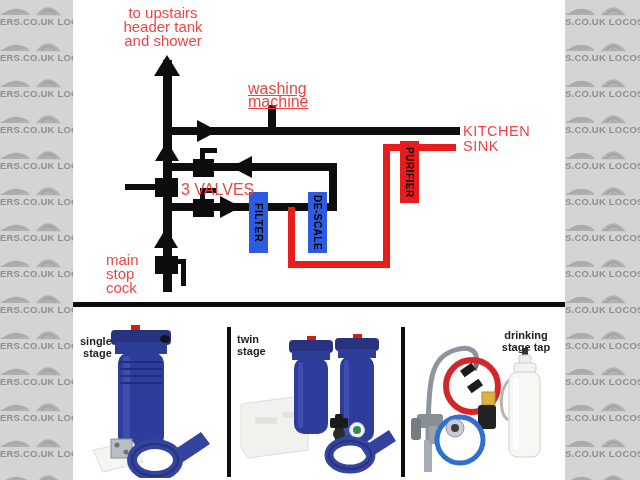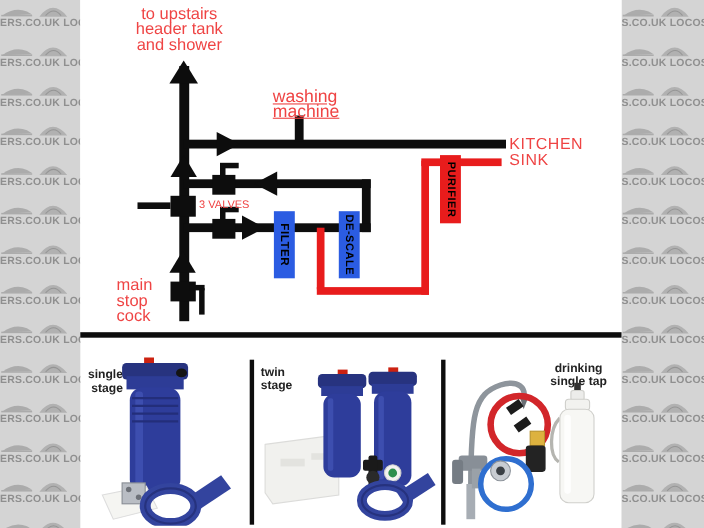--- a/index.html
+++ b/index.html
@@ -324,35 +324,35 @@
 <div class="vbox bluebox" style="left:308px;top:192px;width:19px;height:61px;font-size:10px;">DE-SCALE</div>
 <div class="vbox redbox" style="left:400px;top:141px;width:19px;height:62px;font-size:10px;">PURIFIER</div>
 
 <div class="lbl pre" style="left:93px;top:6px;width:140px;text-align:center;font-size:15px;line-height:14px;font-weight:500;">to upstairs
 header tank
 and shower</div>
 <div class="lbl pre" style="left:248px;top:83px;font-size:16px;line-height:12.5px;font-weight:500;text-decoration:underline;">washing
 machine</div>
 <div class="lbl pre" style="left:463px;top:124px;font-size:14.5px;line-height:15px;font-weight:500;letter-spacing:.5px;">KITCHEN
 SINK</div>
-<div class="lbl" style="left:181px;top:181px;font-size:10px;font-weight:500;">3 VALVES</div>
+<div class="lbl" style="left:181px;top:181px;font-size:16px;font-weight:500;">3 VALVES</div>
 <div class="lbl pre" style="left:106px;top:253px;width:48px;text-align:left;font-size:15px;line-height:13.8px;font-weight:500;">main
 stop
 cock</div>
 
 <div class="abs black" style="left:73px;top:302px;width:492px;height:5px;"></div>
 <div class="abs black" style="left:227px;top:327px;width:4px;height:150px;"></div>
 <div class="abs black" style="left:401px;top:327px;width:4px;height:150px;"></div>
 
 <div class="panel-label pre" style="left:80px;top:336px;text-align:right;">single
 stage</div>
 <div class="panel-label pre" style="left:237px;top:334px;">twin
 stage</div>
 <div class="panel-label pre" style="left:494px;top:330px;width:64px;text-align:center;">drinking
-single tap</div>
+stage tap</div>
 
 <svg class="abs" style="left:85px;top:322px;" width="135" height="156" viewBox="0 0 135 156">
   <rect x="46" y="3" width="9" height="7" fill="#cc2211"></rect>
   <rect x="26" y="8" width="60" height="15" rx="4" fill="#27337f"></rect>
   <rect x="30" y="20" width="52" height="12" fill="#2d3c96"></rect>
   <ellipse cx="80" cy="17" rx="5" ry="4" fill="#141414"></ellipse>
   <rect x="33" y="30" width="46" height="96" rx="12" fill="#2e3d9b"></rect>
   <rect x="38" y="34" width="7" height="84" rx="3" fill="#4a5cc0" opacity="0.55"></rect>
   <g stroke="#232e7a" stroke-width="2">
     <line x1="35" y1="40" x2="77" y2="40"></line>

